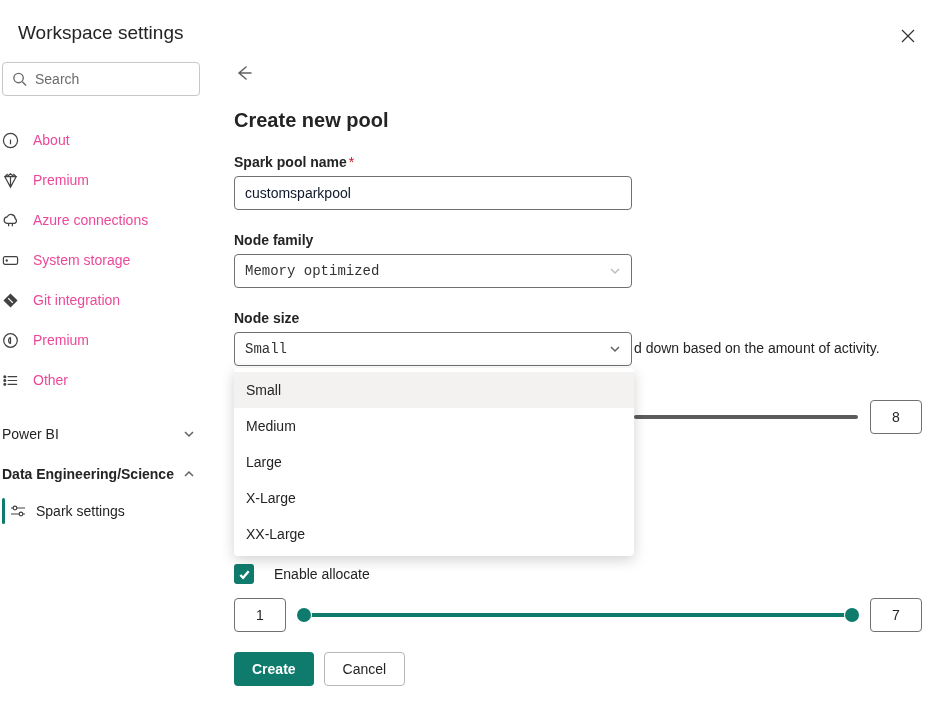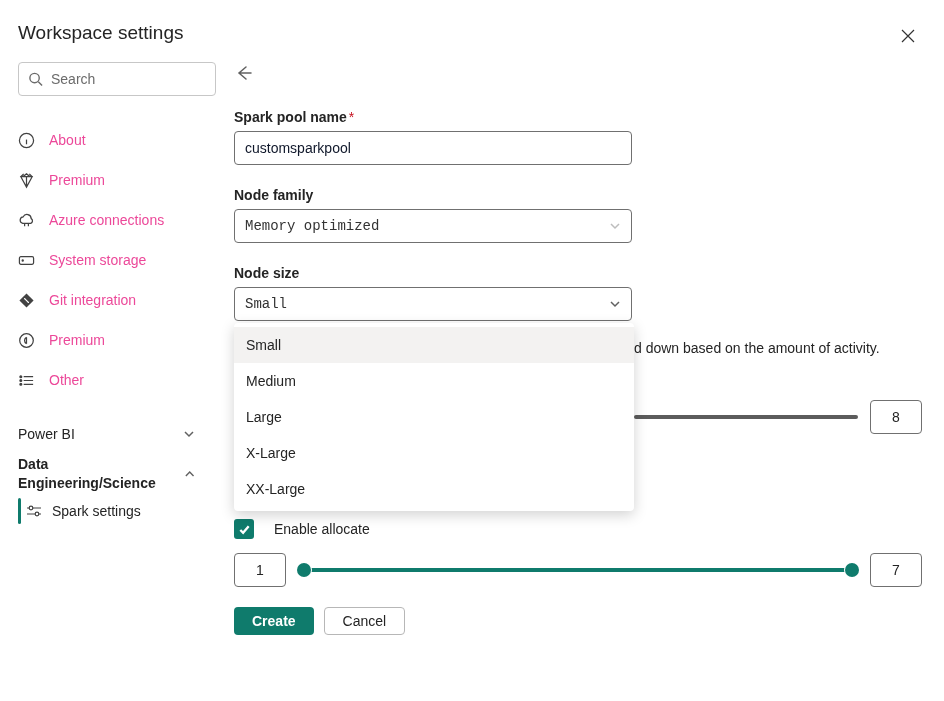--- a/index.html
+++ b/index.html
@@ -18,21 +18,21 @@
       justify-content: space-between;
       align-items: flex-start;
       padding: 22px 28px 18px 18px;
     }
     .header h1 { font-size: 19px; font-weight: 400; }
     .close-x { width:16px; height:16px; stroke:#333; stroke-width:1.2; fill:none; cursor:pointer; margin-top:6px;}
     .columns { display:flex; }
     .sidebar {
       width: 218px;
       flex: 0 0 218px;
-      padding-left: 18px;
+      padding-left: 2px;
     }
     .search-wrap { position:relative; margin-bottom:24px; }
     .search-wrap input {
       width: 198px;
       height: 34px;
       border: 1px solid #c7c7c7;
       border-radius: 4px;
       padding-left: 32px;
       font-size: 14px;
       color:#333;
@@ -137,25 +137,25 @@
     .upper-slider .slider-track { flex:1; }
     .checkbox-row { display:flex; align-items:center; gap:20px; margin-bottom:14px;}
     .checkbox {
       width:20px; height:20px; background:#0f7b6c; border-radius:3px;
       display:flex; align-items:center; justify-content:center; cursor:pointer;
     }
     .checkbox svg { width:13px; height:13px; stroke:#fff; fill:none; stroke-width:2.5;}
     .btn-row { display:flex; gap:10px; margin-top:8px;}
     .btn-primary {
       background:#0f7b6c; color:#fff; border:none; border-radius:4px;
-      height:28px; padding:0 18px; font-size:14px; font-weight:600; cursor:pointer;
+      height:34px; padding:0 18px; font-size:14px; font-weight:600; cursor:pointer;
     }
     .btn-secondary {
       background:#fff; color:#242424; border:1px solid #b7b7b7; border-radius:4px;
-      height:28px; padding:0 18px; font-size:14px; font-weight:400; cursor:pointer;
+      height:34px; padding:0 18px; font-size:14px; font-weight:400; cursor:pointer;
     }
     .two-line { line-height:1.35; }
   </style>
 </head>
 <body>
 
 <div class="header">
   <h1>Workspace settings</h1>
   <svg class="close-x" viewBox="0 0 16 16">
       <path d="M2 2 L14 14 M14 2 L2 14"></path>
@@ -260,20 +260,21 @@
             </svg></span>
         <span>Spark settings</span>
       </div>
     </div>
   </div>
 
   <div class="main">
     <svg class="back-btn" viewBox="0 0 18 18">
         <path d="M12 3 L5 9 L12 15 M5 9 L17 9" stroke-linecap="round"></path>
       </svg>
+    <div class="page-title">Create new pool</div>
 
     <div class="form-group">
       <label class="form-label">
         <span>Spark pool name</span><span class="req">*</span>
       </label>
       <input class="text-input" type="text" value="customsparkpool" style="">
     </div>
 
     <div class="form-group">
       <label class="form-label">Node family</label>

